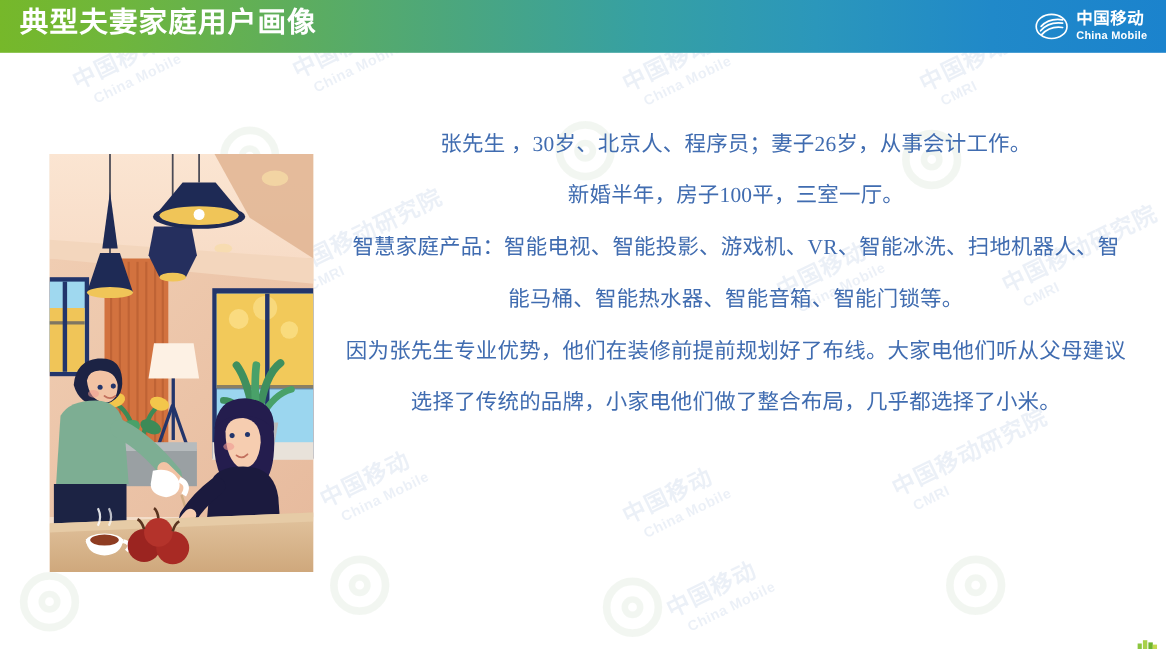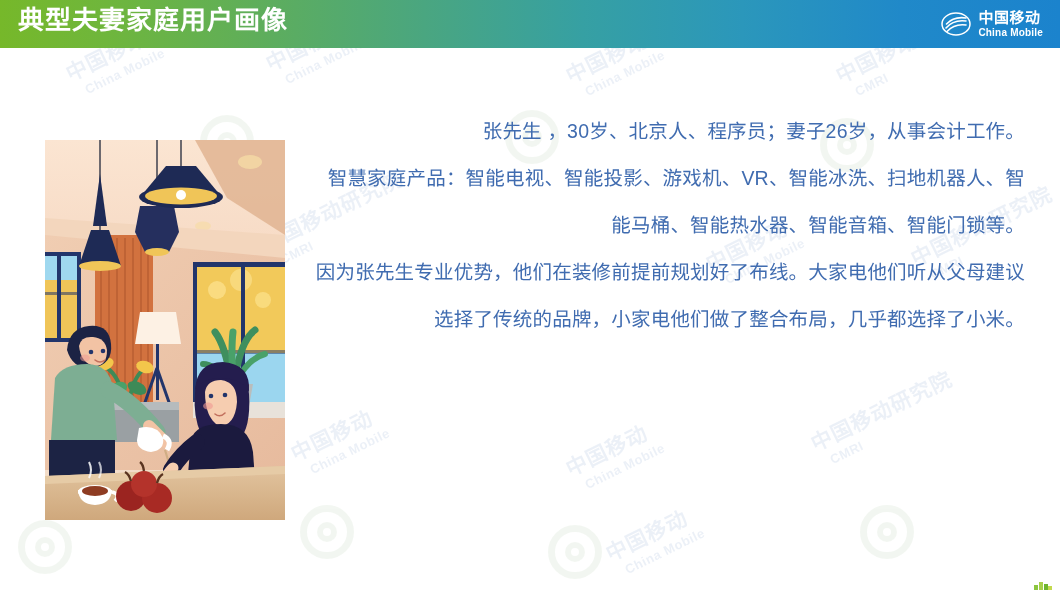--- a/index.html
+++ b/index.html
@@ -159,21 +159,22 @@
     left: 313px;
     top: 60px;
     width: 712px;
   }
   .para {
     color: #406cb0;
     font-size: 19.5px;
     line-height: 47px;
     letter-spacing: 0.2px;
     margin: 0;
-    text-align: right;
+    text-align: center;
+    font-family: Liberation Serif, serif;
   }
 
   
   .footer-mark {
     position: absolute;
     right: 8px;
     bottom: 4px;
     width: 18px;
     height: 12px;
     z-index: 6;
@@ -390,20 +391,21 @@
         <circle cx="112" cy="358" r="15" fill="#a82a24"></circle>
         <circle cx="99" cy="344" r="13" fill="#b4332b"></circle>
         <path d="M86 341 Q84 334 80 332" stroke="#5a3420" stroke-width="2.4" fill="none"></path>
         <path d="M112 343 Q114 336 118 334" stroke="#5a3420" stroke-width="2.4" fill="none"></path>
         <path d="M99 331 Q98 324 95 322" stroke="#5a3420" stroke-width="2.4" fill="none"></path>
       </svg>
     </div>
 
     <div class="text-block">
       <p class="para">张先生 ，30岁、北京人、程序员；妻子26岁，从事会计工作。</p>
+      <p class="para">新婚半年，房子100平，三室一厅。</p>
       <p class="para">智慧家庭产品：智能电视、智能投影、游戏机、VR、智能冰洗、扫地机器人、智能马桶、智能热水器、智能音箱、智能门锁等。</p>
       <p class="para">因为张先生专业优势，他们在装修前提前规划好了布线。大家电他们听从父母建议选择了传统的品牌，小家电他们做了整合布局，几乎都选择了小米。</p>
     </div>
   </div>
 
   <svg class="footer-mark" viewBox="0 0 18 12">
     <rect x="0" y="7" width="4" height="5" fill="#8cc63f"></rect>
     <rect x="5" y="4" width="4" height="8" fill="#a8d04a"></rect>
     <rect x="10" y="6" width="4" height="6" fill="#6fb52e"></rect>
     <rect x="14" y="8" width="4" height="4" fill="#c3d94e"></rect>

